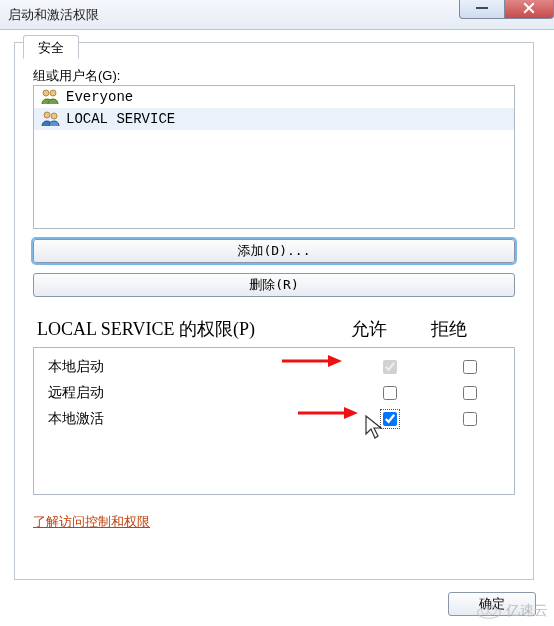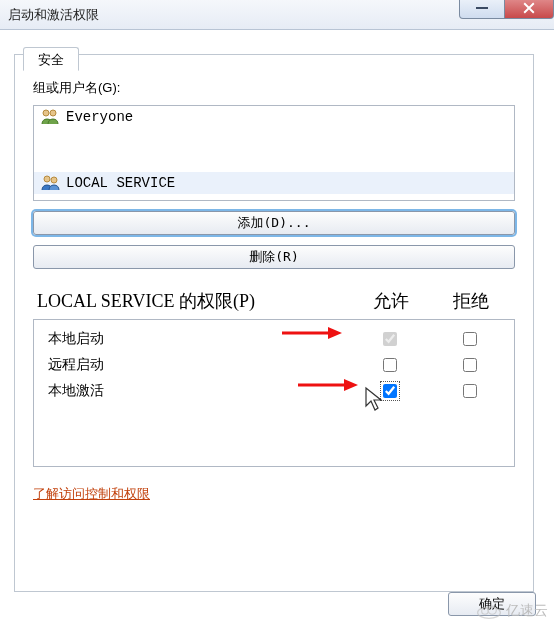--- a/index.html
+++ b/index.html
@@ -27,55 +27,55 @@
   .tb-btn {
     width: 46px; height: 22px; border: 1px solid #7a8aa0;
     border-top: none; display: flex; align-items: center; justify-content: center;
     margin-left: -1px;
   }
   .tb-min { background: linear-gradient(#eef3fa,#cfdcef); border-bottom-left-radius: 4px; }
   .tb-min .dash { width: 12px; height: 2px; background: #3a4a63; }
   .tb-close { background: linear-gradient(#e39091,#c84a4b); border-bottom-right-radius: 4px; width: 50px; }
   .tb-close svg { width: 12px; height: 12px; }
   .panel {
-    position: absolute; left: 14px; top: 54px; right: 20px; height: 538px;
+    position: absolute; left: 14px; top: 42px; right: 20px; height: 538px;
     border: 1px solid #bfc7d1; background: #fff;
   }
   .tab {
     position: absolute; left: 8px; top: -8px; height: 24px;
     border: 1px solid #bfc7d1; border-bottom: 1px solid #fff;
     background: #fff; padding: 3px 14px; font-size: 13px;
     border-top-left-radius: 3px; border-top-right-radius: 3px;
   }
   .panel-inner { padding: 24px 18px 14px 18px; }
-  .label-row { font-size: 13px; margin-bottom: 8px; }
+  .label-row { font-size: 13px; }
   .listbox {
-    width: 100%; height: 96px; border: 1px solid #b0b8c4; background: #fff;
+    width: 100%; height: 144px; border: 1px solid #b0b8c4; background: #fff;
     overflow: auto;
   }
   .list-item {
     display: flex; align-items: center; padding: 1px 6px; height: 22px;
     font-family: "Courier New", SimSun, monospace; font-size: 14px;
   }
-  .list-item.selected { background: #eaf1fb; margin-top: 44px; }
+  .list-item.selected { background: #eaf1fb; }
   .user-icon { width: 20px; height: 18px; margin-right: 6px; display: inline-flex; align-items: center; justify-content: center; }
   .btnrow { display: flex; justify-content: flex-end; gap: 10px; margin-top: 10px; flex-direction: column; }
   .btn {
     height: 24px; min-width: 104px; padding: 0 10px;
     border: 1px solid #8a97aa; border-radius: 3px;
     background: linear-gradient(#fdfdfd,#e7ebf2);
     font-family: SimSun, monospace; font-size: 13px; cursor: pointer;
   }
   .btn.primary { box-shadow: 0 0 0 2px #7db7e8; }
   .perm-header {
     display: flex; font-family: Liberation Serif, serif; font-size: 18px;
     margin-top: 20px; padding: 0 4px;
   }
   .perm-header .ph-label { flex: 1; }
-  .perm-header .ph-col { width: 80px; text-align: center; }
+  .perm-header .ph-col { width: 80px; }
   .perm-box {
     border: 1px solid #b0b8c4; background: #fff; margin-top: 6px;
     padding: 6px 4px; height: 148px; position: relative;
   }
   .perm-row {
     display: flex; align-items: center; font-size: 14px; height: 26px;
   }
   .perm-row .pr-label { flex: 1; padding-left: 10px; }
   .perm-row .pr-col { width: 80px; display: flex; justify-content: center; }
   input[type=checkbox] {

